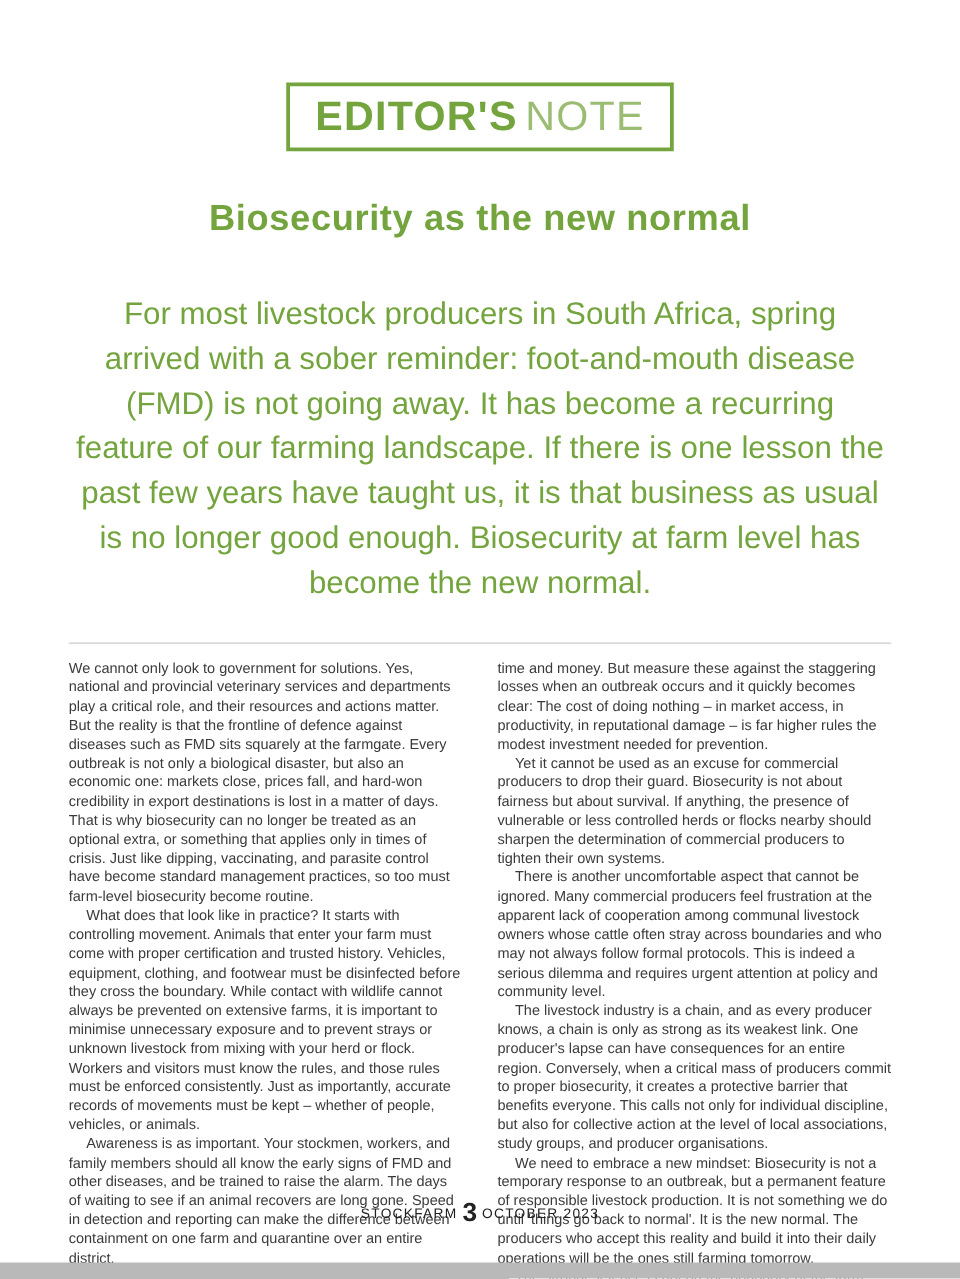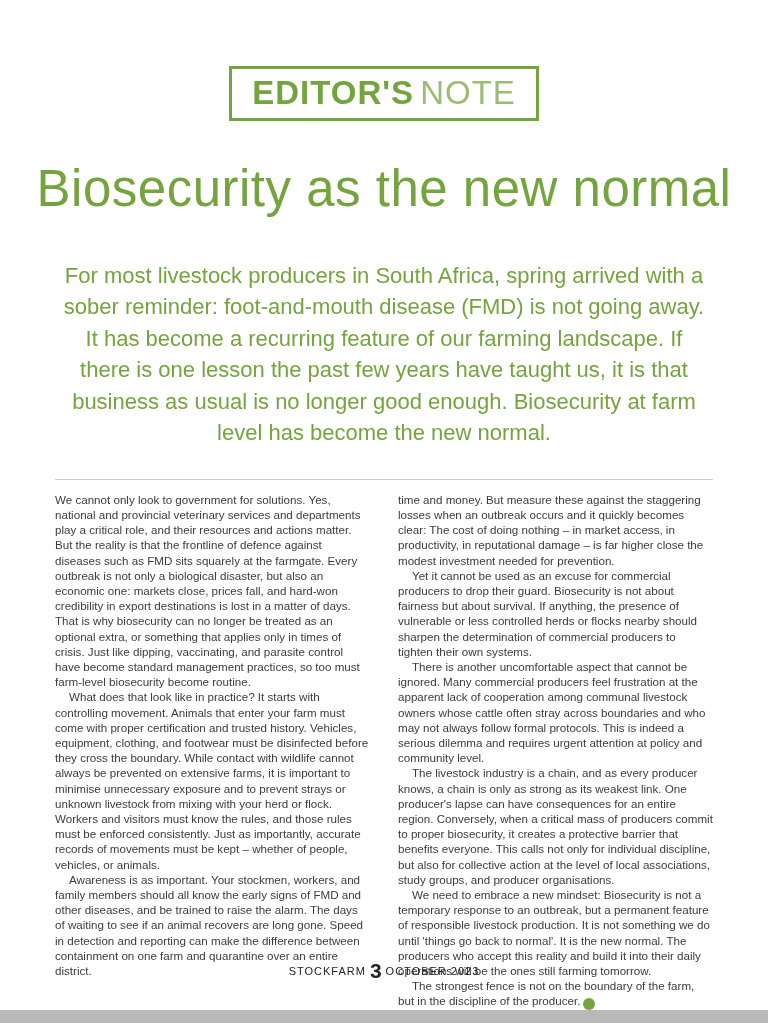--- a/index.html
+++ b/index.html
@@ -29,31 +29,31 @@
     letter-spacing:1px;
     line-height:1;
     text-align:center;
   }
   .note-box .bold{font-weight:bold;color:var(--accent);}
   .note-box .light{font-weight:normal;color:var(--accent);opacity:.72;margin-left:6px;}
   
   .title{
     margin-top:38px;
     text-align:center;
-    font-size:51px;
-    font-weight:normal;
+    font-size:29px;
+    font-weight:bold;
     color:var(--accent);
     letter-spacing:.5px;
   }
   
   .intro{
     margin:42px auto 0;
     width:648px;
     text-align:center;
-    font-size:22px;
+    font-size:25px;
     line-height:1.43;
     color:var(--accent);
   }
   
   .rule{
     margin:30px auto 0;
     width:658px;
     border-top:1px solid var(--rule);
   }
   
@@ -135,21 +135,21 @@
   <div class="columns">
 
     <div class="col">
       <p>We cannot only look to government for solutions. Yes, national and provincial veterinary services and departments play a critical role, and their resources and actions matter. But the reality is that the frontline of defence against diseases such as FMD sits squarely at the farmgate. Every outbreak is not only a biological disaster, but also an economic one: markets close, prices fall, and hard-won credibility in export destinations is lost in a matter of days.</p>
       <p>That is why biosecurity can no longer be treated as an optional extra, or something that applies only in times of crisis. Just like dipping, vaccinating, and parasite control have become standard management practices, so too must farm-level biosecurity become routine.</p>
       <p class="ind">What does that look like in practice? It starts with controlling movement. Animals that enter your farm must come with proper certification and trusted history. Vehicles, equipment, clothing, and footwear must be disinfected before they cross the boundary. While contact with wildlife cannot always be prevented on extensive farms, it is important to minimise unnecessary exposure and to prevent strays or unknown livestock from mixing with your herd or flock. Workers and visitors must know the rules, and those rules must be enforced consistently. Just as importantly, accurate records of movements must be kept – whether of people, vehicles, or animals.</p>
       <p class="ind">Awareness is as important. Your stockmen, workers, and family members should all know the early signs of FMD and other diseases, and be trained to raise the alarm. The days of waiting to see if an animal recovers are long gone. Speed in detection and reporting can make the difference between containment on one farm and quarantine over an entire district.</p>
     </div>
 
     <div class="col">
-      <p>time and money. But measure these against the staggering losses when an outbreak occurs and it quickly becomes clear: The cost of doing nothing – in market access, in productivity, in reputational damage – is far higher close the modest investment needed for prevention.</p>
+      <p>time and money. But measure these against the staggering losses when an outbreak occurs and it quickly becomes clear: The cost of doing nothing – in market access, in productivity, in reputational damage – is far higher rules the modest investment needed for prevention.</p>
       <p class="ind">Yet it cannot be used as an excuse for commercial producers to drop their guard. Biosecurity is not about fairness but about survival. If anything, the presence of vulnerable or less controlled herds or flocks nearby should sharpen the determination of commercial producers to tighten their own systems.</p>
       <p class="ind">There is another uncomfortable aspect that cannot be ignored. Many commercial producers feel frustration at the apparent lack of cooperation among communal livestock owners whose cattle often stray across boundaries and who may not always follow formal protocols. This is indeed a serious dilemma and requires urgent attention at policy and community level.</p>
       <p class="ind">The livestock industry is a chain, and as every producer knows, a chain is only as strong as its weakest link. One producer's lapse can have consequences for an entire region. Conversely, when a critical mass of producers commit to proper biosecurity, it creates a protective barrier that benefits everyone. This calls not only for individual discipline, but also for collective action at the level of local associations, study groups, and producer organisations.</p>
       <p class="ind">We need to embrace a new mindset: Biosecurity is not a temporary response to an outbreak, but a permanent feature of responsible livestock production. It is not something we do until 'things go back to normal'. It is the new normal. The producers who accept this reality and build it into their daily operations will be the ones still farming tomorrow.</p>
       <p class="ind"><span>The strongest fence is not on the boundary of the farm, but in the discipline of the producer.</span><span class="sf-mark">SF</span></p>
 
     </div>
 
   </div>
 

